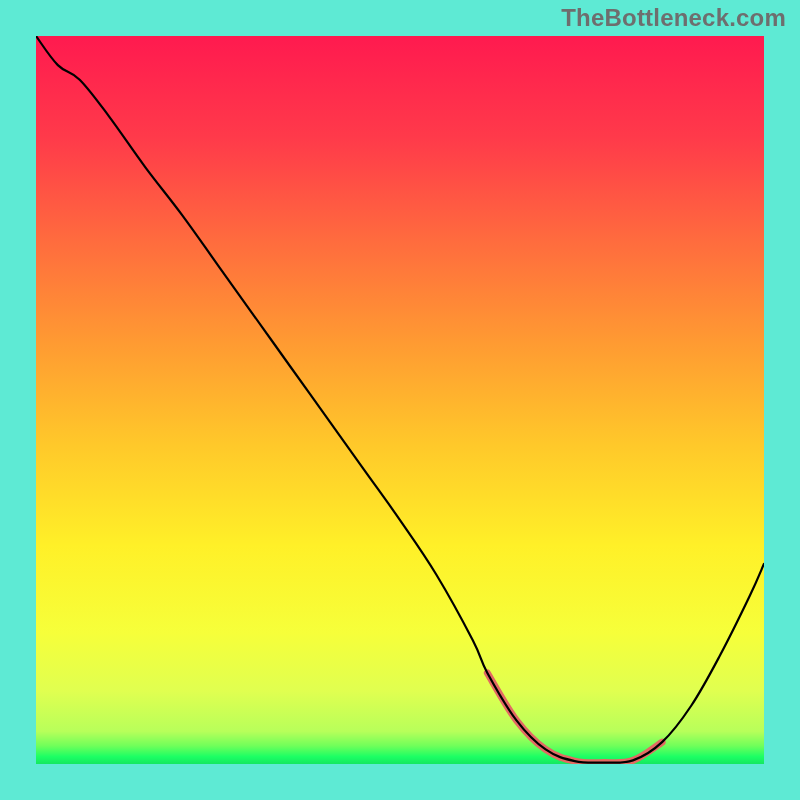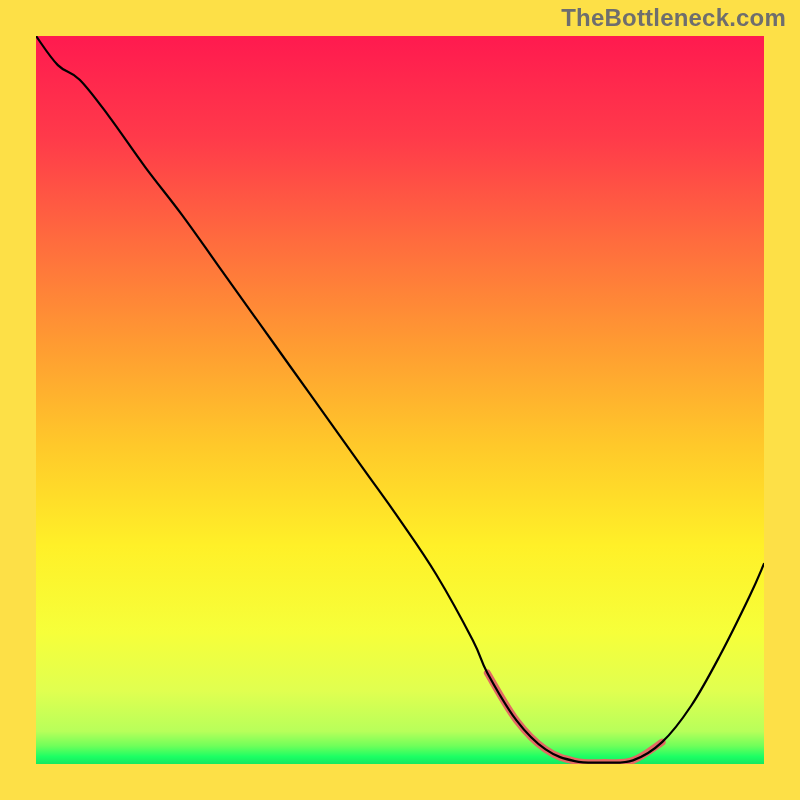--- a/index.html
+++ b/index.html
@@ -10,21 +10,21 @@
     background: #000;
     font-family: Arial, Helvetica, sans-serif;
     overflow: hidden;
   }
   .frame {
     position: absolute;
     left: 0;
     top: 0;
     width: 800px;
     height: 800px;
-    background: #fde047;
+    background: #5eead4;
   }
   .watermark {
     position: absolute;
     top: 4px;
     right: 14px;
     font-size: 24px;
     font-weight: 600;
     color: #6e6e6e;
     letter-spacing: 0.2px;
     font-family: Arial, Helvetica, sans-serif;

